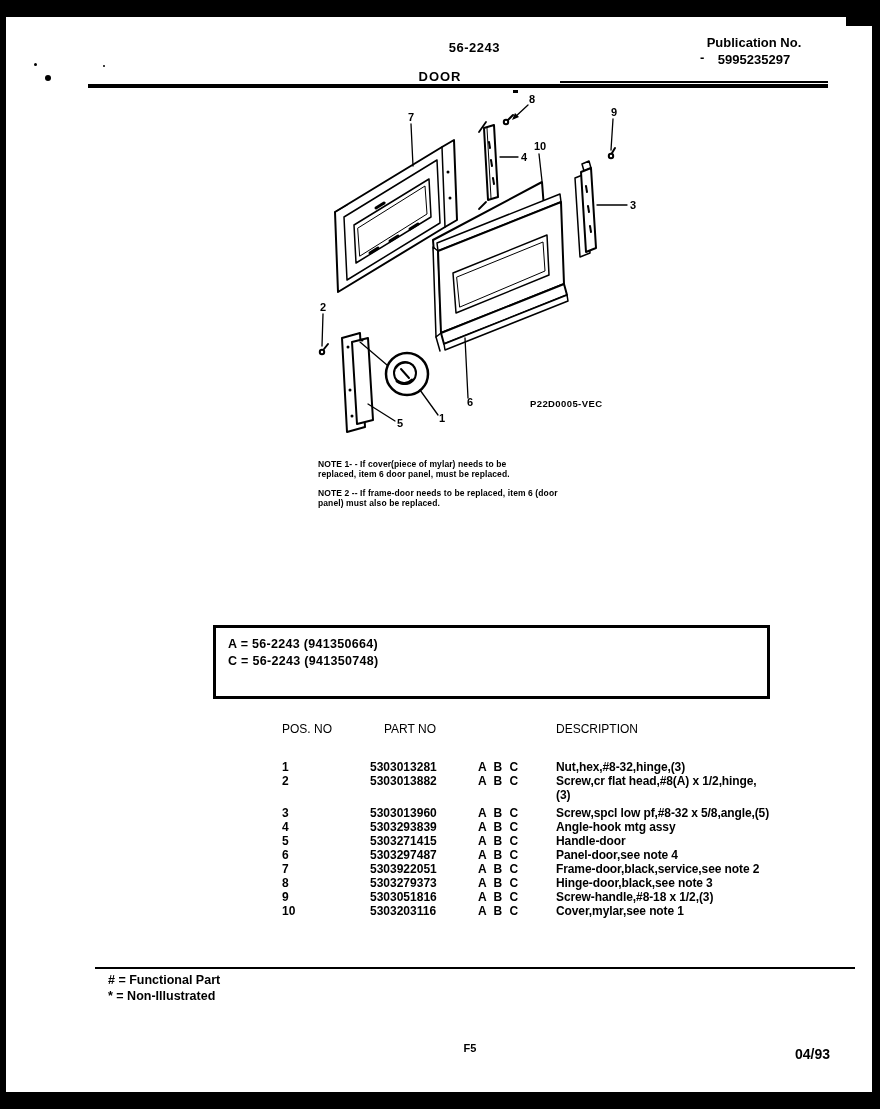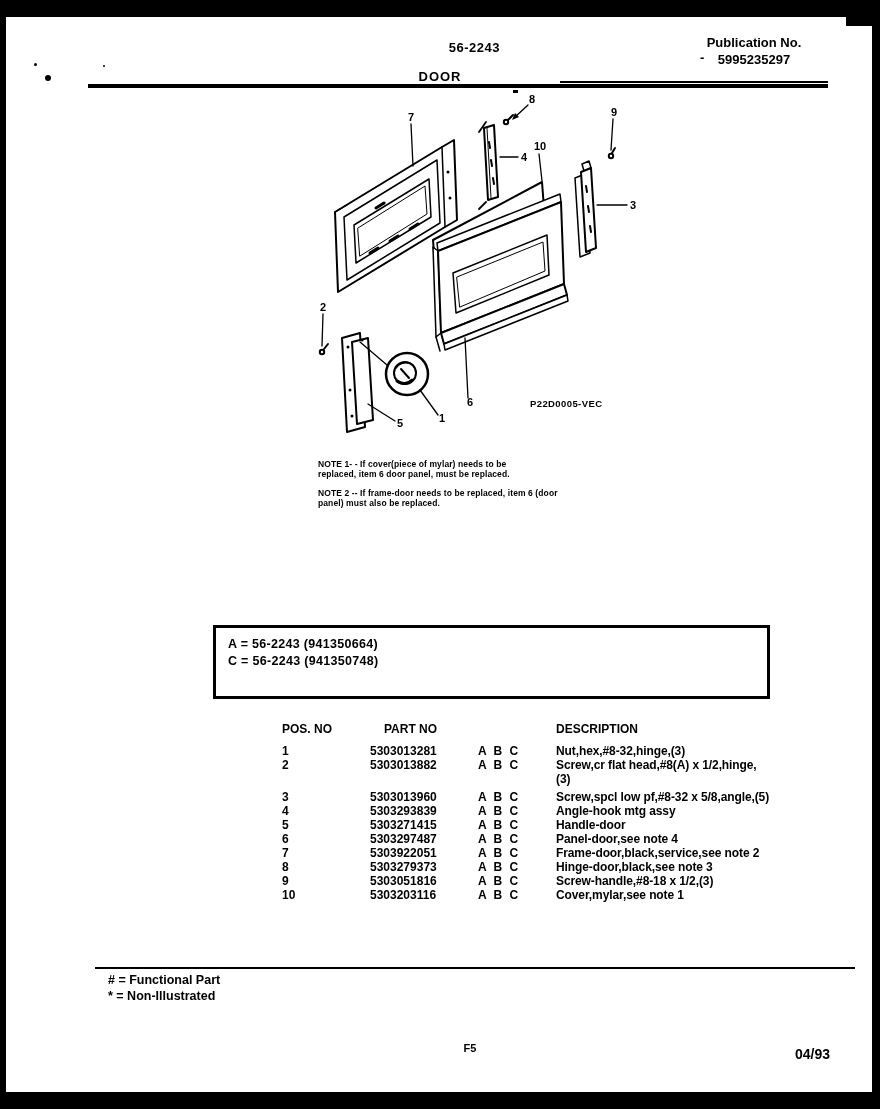--- a/index.html
+++ b/index.html
@@ -30,21 +30,21 @@
   .figcode{font-family:"Liberation Sans","DejaVu Sans",sans-serif;font-size:9.5px;font-weight:bold;letter-spacing:.4px;}
   
   .notes{position:absolute;left:318px;top:459px;width:275px;}
   .note{font-size:8.5px;font-weight:bold;line-height:10px;white-space:pre-line;margin-bottom:9px;letter-spacing:.1px;}
   
   .model-box{position:absolute;left:205px;top:625px;width:557px;height:74px;border:3px solid #000;padding:8px 0 0 12px;box-sizing:border-box;margin-left:8px;}
   .model-row{font-size:12.5px;font-weight:bold;line-height:17px;letter-spacing:.3px;}
   
   .parts-table{position:absolute;left:282px;top:722px;width:510px;}
   .thead,.trow{display:grid;grid-template-columns:88px 108px 78px auto;}
-  .thead{margin-bottom:8px;font-size:12px;font-weight:bold;}
+  .thead{margin-bottom:24px;font-size:12px;font-weight:normal;}
   .thead .h-part{padding-left:14px;}
   .trow{font-size:12px;font-weight:bold;line-height:14px;}
   .trow:nth-child(3){margin-top:4px;}
   .c-abc{word-spacing:4px;}
   .c-desc{white-space:pre-line;letter-spacing:-0.1px;}
   
   .legend-rule{position:absolute;left:95px;top:967px;width:760px;height:2px;background:#000;}
   .legend{position:absolute;left:108px;top:972px;font-size:12.5px;font-weight:bold;line-height:16px;}
   .page-code{position:absolute;left:430px;top:1042px;width:80px;text-align:center;font-size:11px;font-weight:bold;}
   .date-code{position:absolute;left:795px;top:1046px;font-size:14px;font-weight:bold;}

